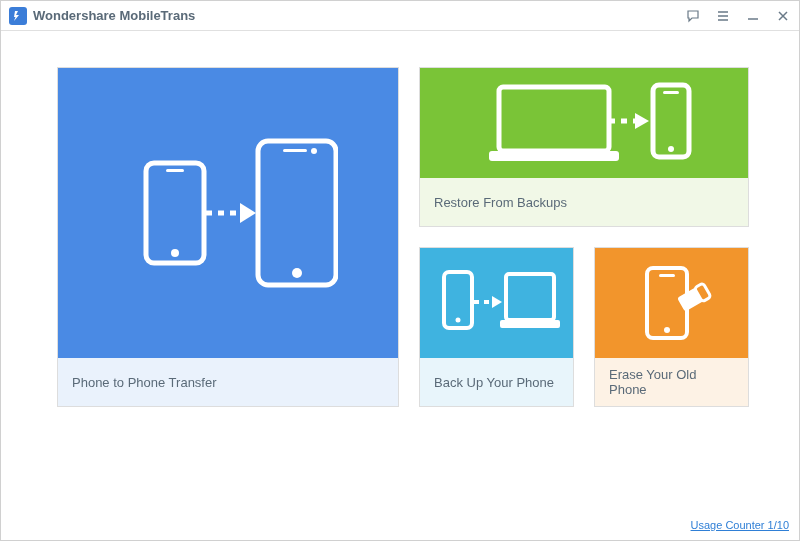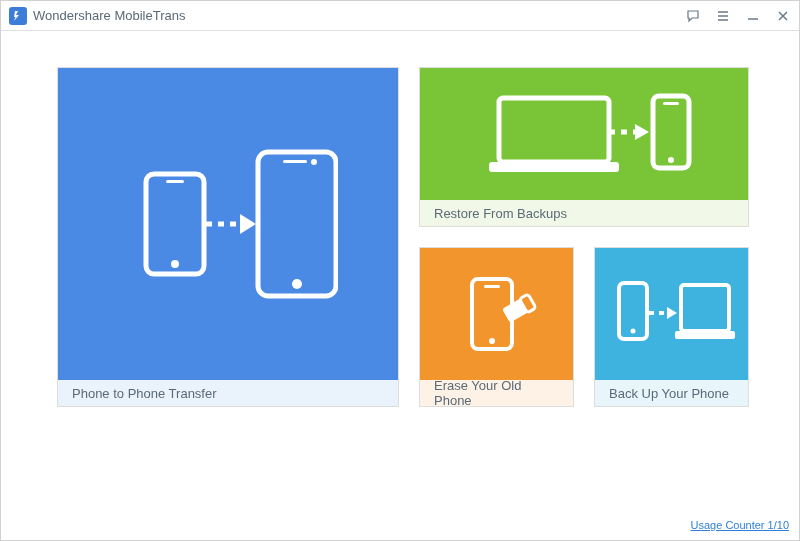--- a/index.html
+++ b/index.html
@@ -26,21 +26,21 @@
     border-radius: 3px;
     display: flex;
     align-items: center;
     justify-content: center;
     margin-right: 6px;
   }
   .app-logo svg { display: block; }
   .app-title {
     color: #5a6a78;
     font-size: 13px;
-    font-weight: 400;
+    font-weight: 700;
     flex: 1;
   }
   .win-controls { display: flex; gap: 14px; align-items: center; }
   .win-btn { width: 16px; height: 16px; display: flex; align-items: center; justify-content: center; color: #6a7a88; cursor: pointer; }
   .win-btn svg { display: block; }
 
   .content {
     padding: 36px 56px 0 56px;
   }
   .heading {
@@ -64,21 +64,21 @@
   .tile.big {
     grid-row: 1 / span 2;
   }
   .tile .art {
     flex: 1;
     display: flex;
     align-items: center;
     justify-content: center;
   }
   .tile .label {
-    height: 26px;
+    height: 48px;
     display: flex;
     align-items: center;
     padding: 0 14px;
     font-size: 13px;
     color: #5a6a78;
   }
   .blue .art { background: #4a8ae4; }
   .blue .label { background: #eaf2fc; }
   .green .art { background: #7ac437; }
   .green .label { background: #f1f8e7; }
@@ -180,52 +180,52 @@
             <rect x="184" y="12" width="36" height="72" rx="6" fill="none" stroke="#fff" stroke-width="5"></rect>
             <circle cx="202" cy="76" r="3" fill="#fff"></circle>
             <rect x="194" y="18" width="16" height="3" rx="1.5" fill="#fff"></rect>
           </svg>
         </div>
         <div class="label">Restore From Backups</div>
       </div>
 
       <div class="row2">
 
+        <div class="tile cyan">
+          <div class="art">
+            <svg width="130" height="90" viewBox="0 0 130 90">
+
+              <rect x="12" y="14" width="28" height="56" rx="5" fill="none" stroke="#fff" stroke-width="4"></rect>
+              <circle cx="26" cy="62" r="2.5" fill="#fff"></circle>
+
+              <path d="M42 44 h18" stroke="#fff" stroke-width="4" stroke-dasharray="5 5"></path>
+              <path d="M60 38 l10 6 l-10 6 z" fill="#fff"></path>
+
+              <rect x="74" y="16" width="48" height="46" rx="3" fill="none" stroke="#fff" stroke-width="4"></rect>
+              <rect x="68" y="62" width="60" height="8" rx="2" fill="#fff"></rect>
+            </svg>
+          </div>
+          <div class="label">Back Up Your Phone</div>
+        </div>
+
         <div class="tile orange">
           <div class="art">
             <svg width="110" height="90" viewBox="0 0 110 90">
 
               <rect x="30" y="10" width="40" height="70" rx="6" fill="none" stroke="#fff" stroke-width="4"></rect>
               <circle cx="50" cy="72" r="3" fill="#fff"></circle>
               <rect x="42" y="16" width="16" height="3" rx="1.5" fill="#fff"></rect>
 
               <g transform="translate(60,40) rotate(-30)">
                 <rect x="0" y="0" width="26" height="16" rx="3" fill="#fff"></rect>
                 <rect x="20" y="0" width="10" height="16" rx="3" fill="#f2952c" stroke="#fff" stroke-width="3"></rect>
               </g>
             </svg>
           </div>
           <div class="label">Erase Your Old Phone</div>
         </div>
 
-        <div class="tile cyan">
-          <div class="art">
-            <svg width="130" height="90" viewBox="0 0 130 90">
-
-              <rect x="12" y="14" width="28" height="56" rx="5" fill="none" stroke="#fff" stroke-width="4"></rect>
-              <circle cx="26" cy="62" r="2.5" fill="#fff"></circle>
-
-              <path d="M42 44 h18" stroke="#fff" stroke-width="4" stroke-dasharray="5 5"></path>
-              <path d="M60 38 l10 6 l-10 6 z" fill="#fff"></path>
-
-              <rect x="74" y="16" width="48" height="46" rx="3" fill="none" stroke="#fff" stroke-width="4"></rect>
-              <rect x="68" y="62" width="60" height="8" rx="2" fill="#fff"></rect>
-            </svg>
-          </div>
-          <div class="label">Back Up Your Phone</div>
-        </div>
-
       </div>
     </div>
   </div>
 </div>
 
 <div class="footer-link">Usage Counter 1/10</div>
 
 </body></html>

